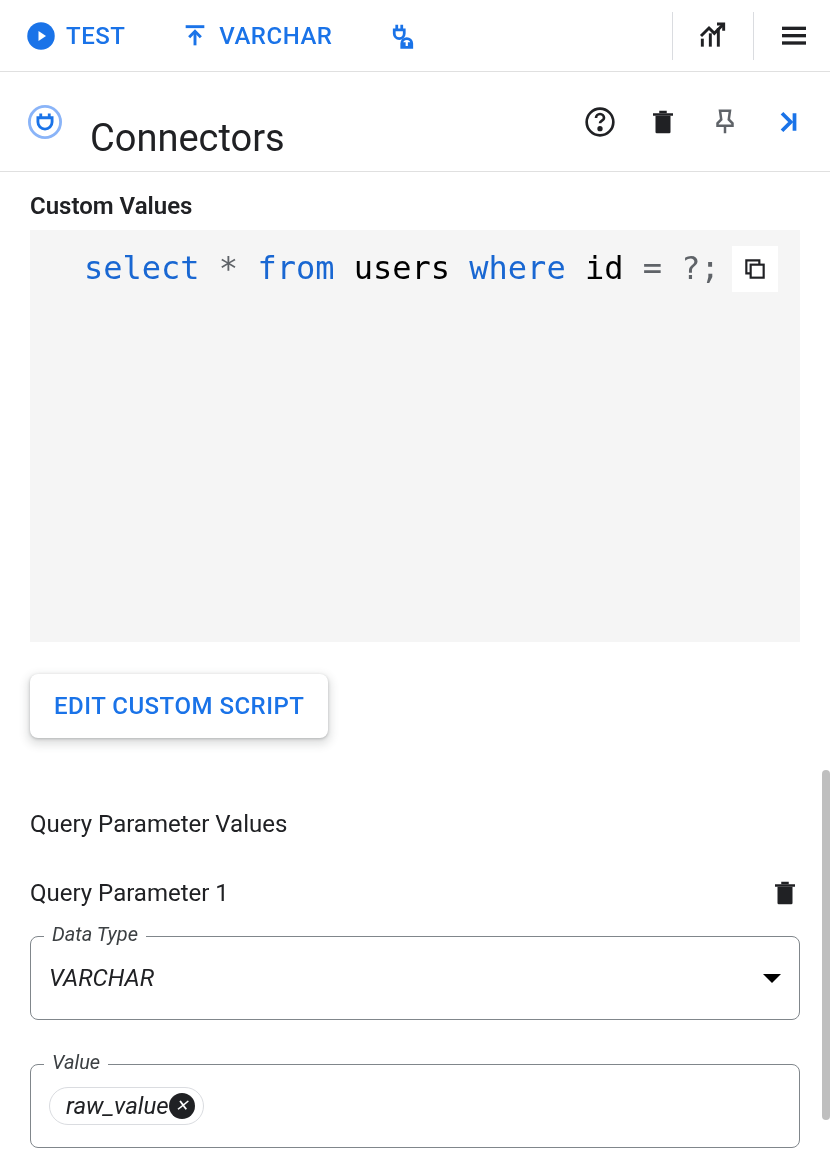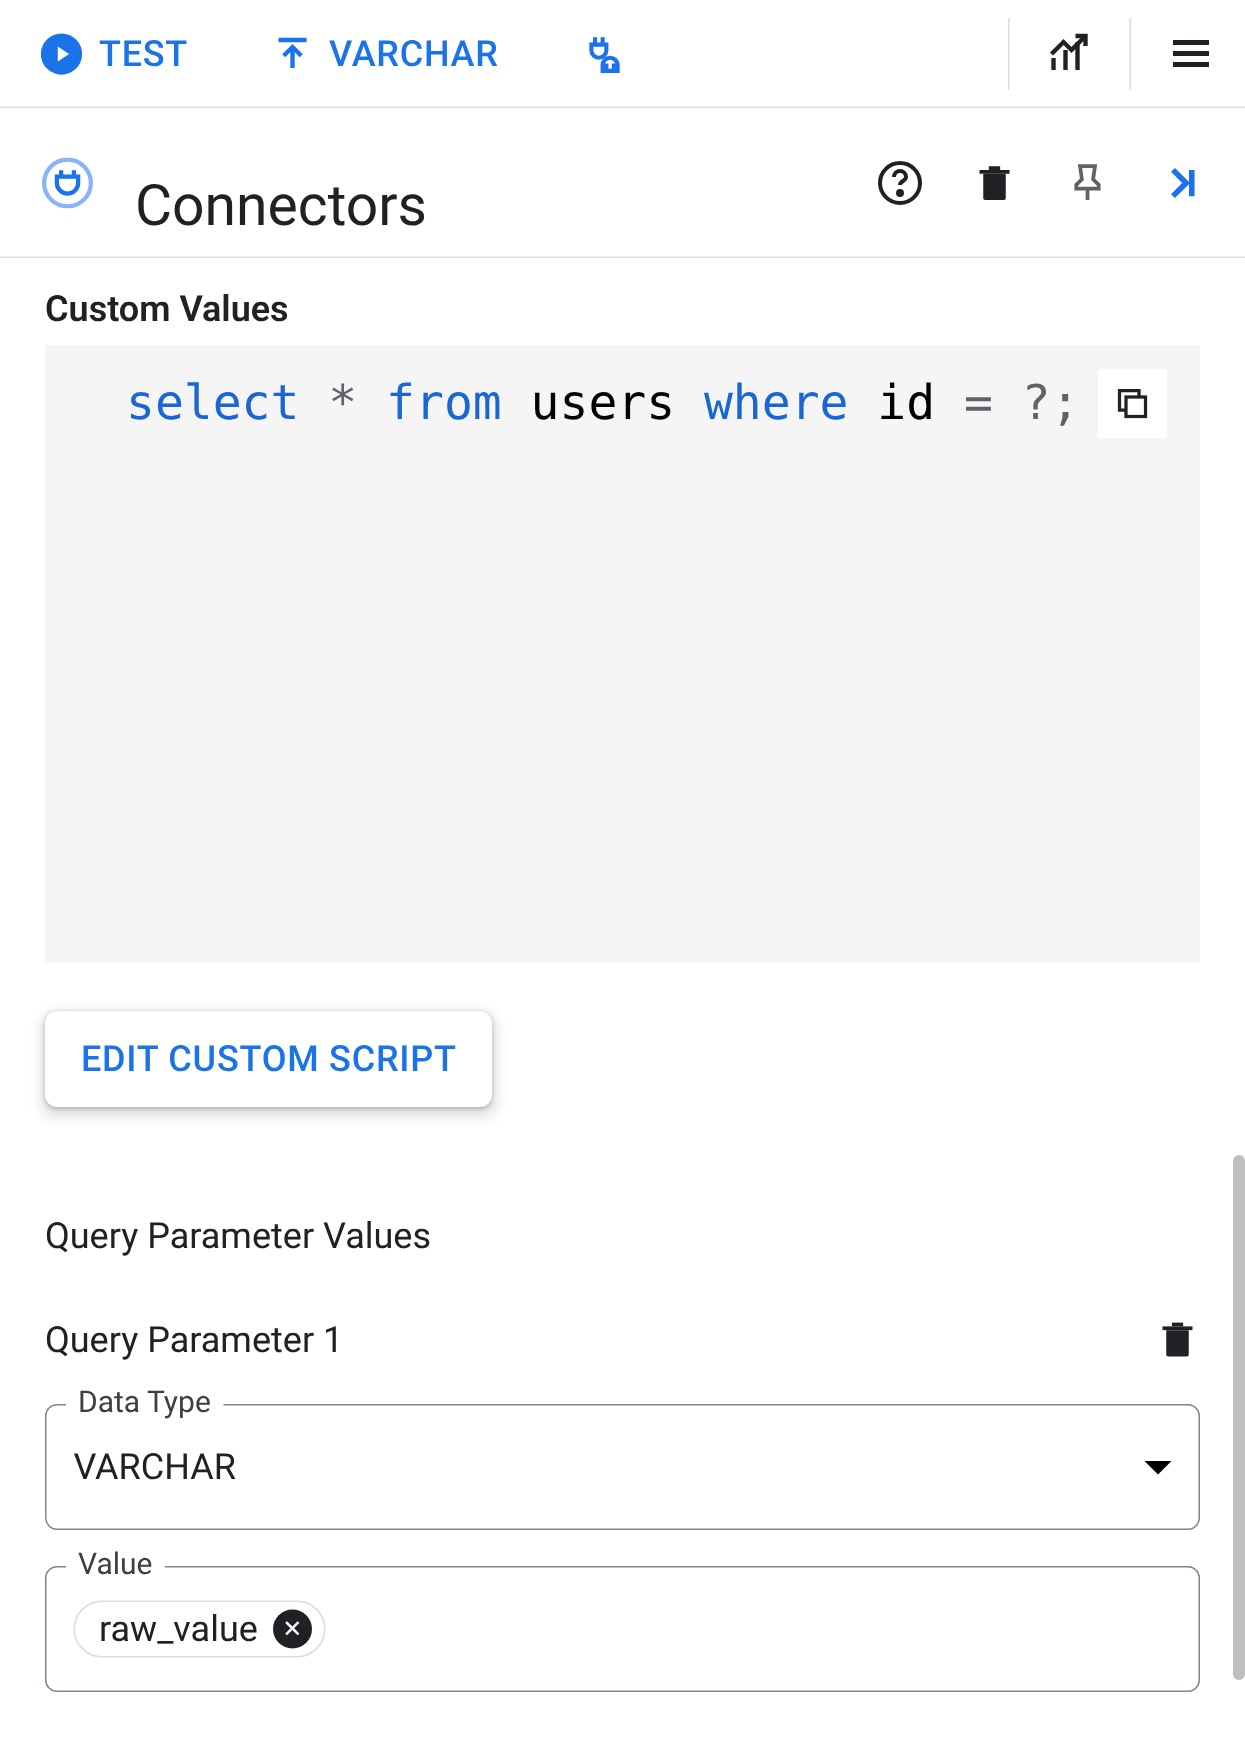--- a/index.html
+++ b/index.html
@@ -114,21 +114,22 @@
     .param-header {
       display: flex;
       align-items: center;
       justify-content: space-between;
       font-size: 24px;
       color: #202124;
       margin-bottom: 28px;
     }
     .field {
       position: relative;
-      margin-bottom: 24px;
+      margin-bottom: 44px;
+      font-style: italic;
     }
     .field-outline {
       border: 1px solid #80868b;
       border-radius: 8px;
       height: 84px;
       display: flex;
       align-items: center;
       padding: 0 18px;
     }
     .field-label {
@@ -147,21 +148,20 @@
     }
     .dropdown-caret {
       width: 0; height: 0;
       border-left: 9px solid transparent;
       border-right: 9px solid transparent;
       border-top: 9px solid #000;
     }
     .chip {
       display: inline-flex;
       align-items: center;
-      gap: 10px;
       border: 1px solid #dadce0;
       border-radius: 999px;
       padding: 4px 8px 4px 16px;
       font-size: 24px;
     }
     .chip-close {
       width: 26px; height: 26px;
       border-radius: 50%;
       background: #202124;
       color: #fff;

